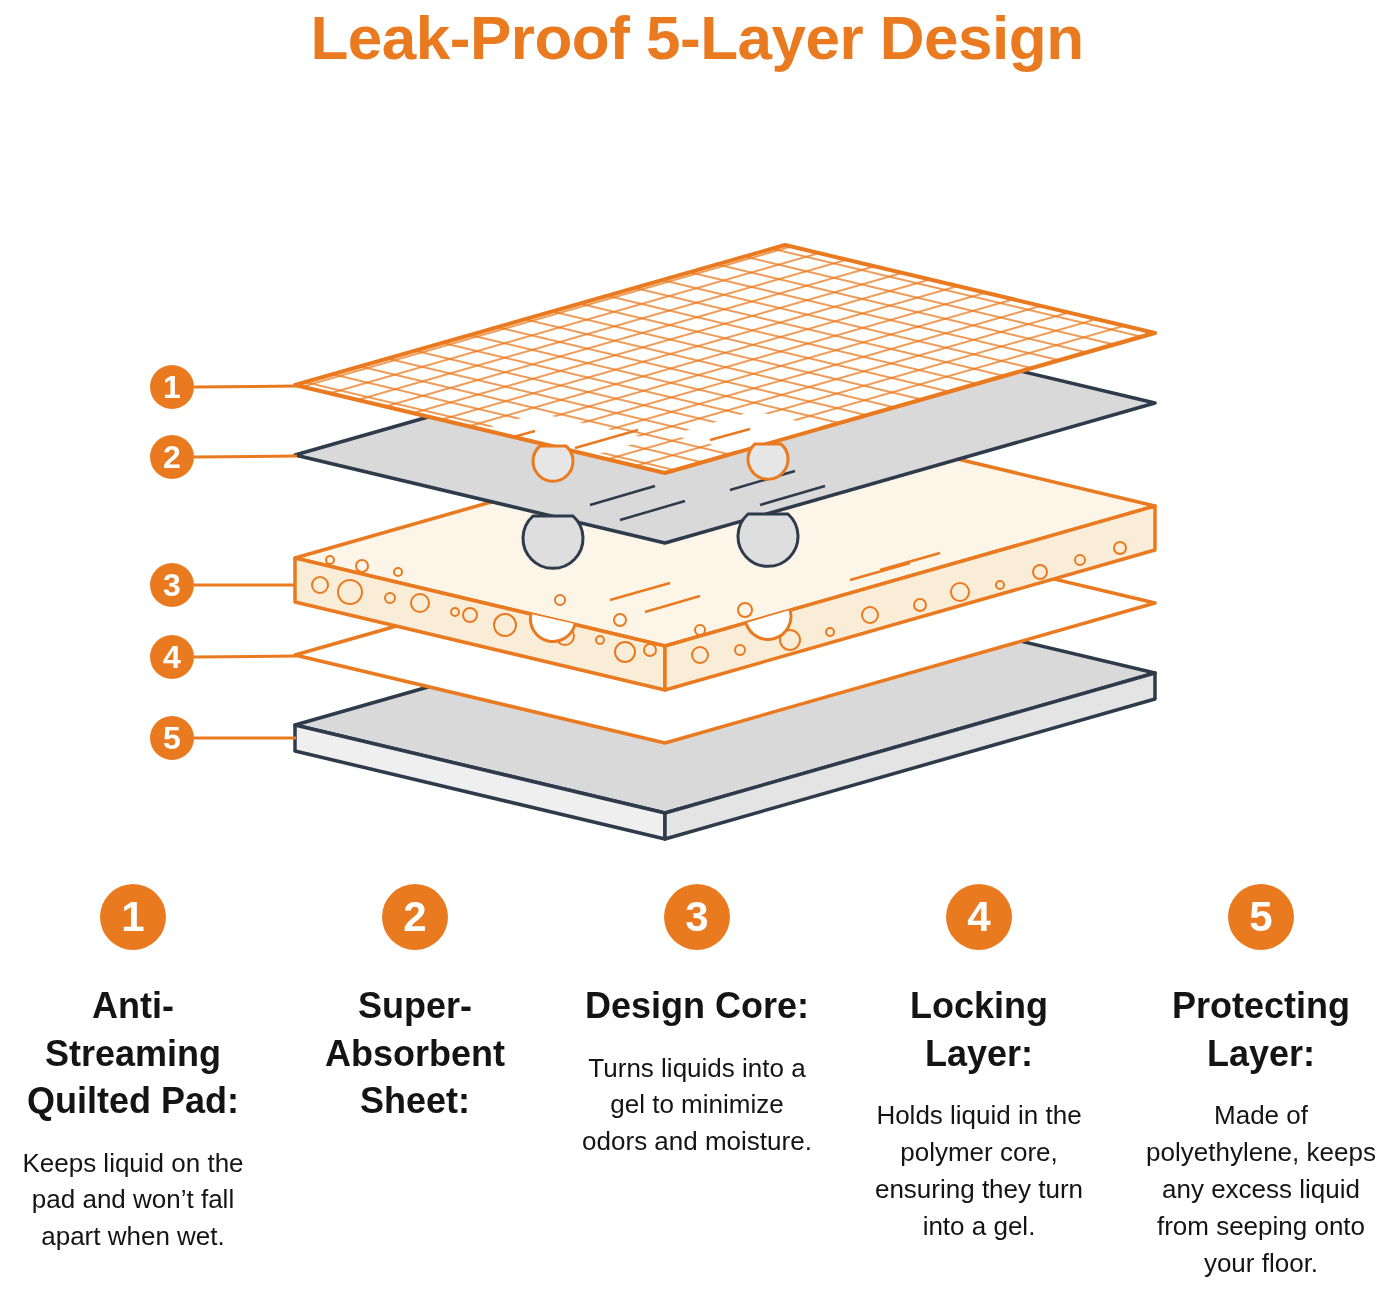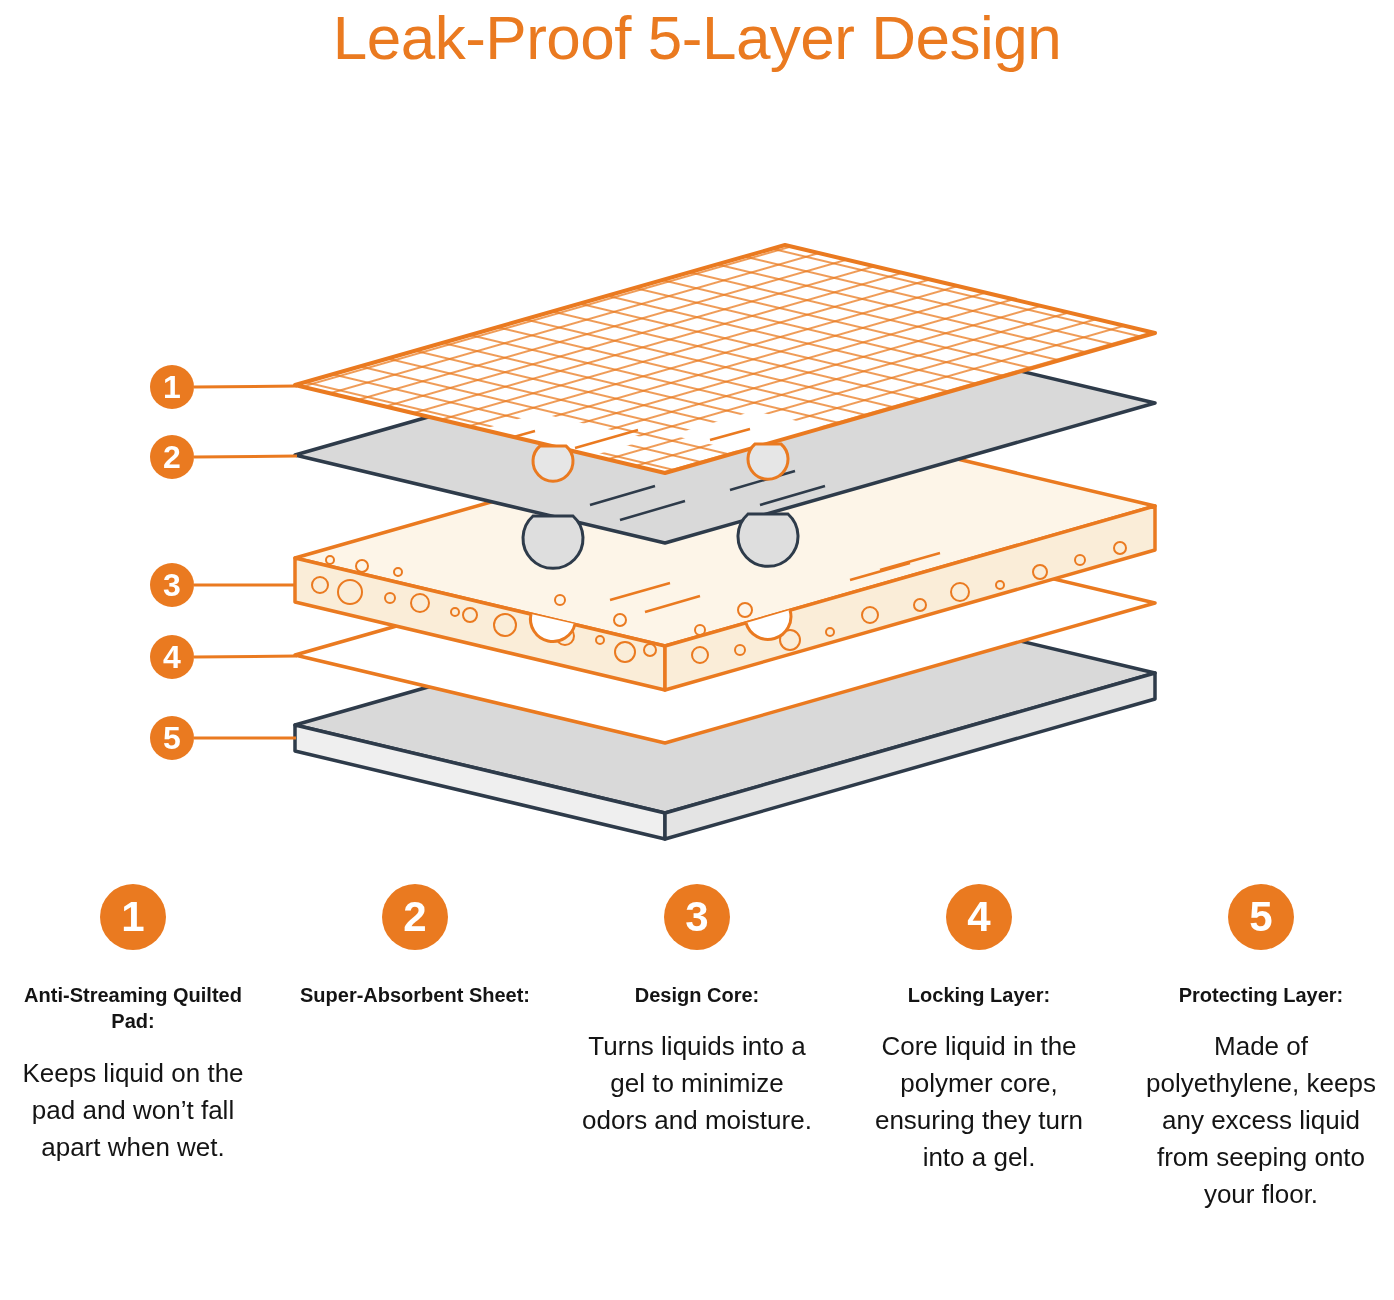--- a/index.html
+++ b/index.html
@@ -1,28 +1,28 @@
 <!DOCTYPE html>
 <html><head>
 <meta charset="utf-8">
 <style>
   html,body{margin:0;padding:0;background:#fff;}
   .page{position:relative;width:1394px;height:1300px;background:#fff;overflow:hidden;
         font-family:"Liberation Sans",sans-serif;color:#161616;}
   .title{position:absolute;top:2px;left:0;width:100%;margin:0;text-align:center;
-         font-size:62px;font-weight:normal;color:#EA7A20;letter-spacing:-0.5px;}
+         font-size:62px;font-weight:bold;color:#EA7A20;letter-spacing:-0.5px;}
   .diagram{position:absolute;top:0;left:0;}
   .diagram text{font-family:"Liberation Sans",sans-serif;}
   .legend{position:absolute;top:884px;left:0;width:100%;box-sizing:border-box;
           display:flex;justify-content:center;gap:30px;padding:0 6px;}
   .legend-item{width:252px;text-align:center;}
   .legend-num{width:66px;height:66px;border-radius:50%;background:#EA7A20;color:#fff;
               font-size:42px;font-weight:bold;display:flex;align-items:center;
               justify-content:center;margin:0 auto 32px;}
-  .legend-heading{font-size:20px;font-weight:bold;line-height:1.32;margin:0 0 20px;color:#141414;}
+  .legend-heading{font-size:36px;font-weight:bold;line-height:1.32;margin:0 0 20px;color:#141414;}
   .legend-body{font-size:26px;line-height:1.42;margin:4px;color:#141414;}
 </style>
 </head>
 <body>
 
 <div class="page">
 
   <h1 class="title">Leak-Proof 5-Layer Design</h1>
 
   <svg class="diagram" width="1394" height="870" viewBox="0 0 1394 870">
@@ -171,21 +171,21 @@
 
     <div class="legend-item">
       <div class="legend-num">3</div>
       <p class="legend-heading">Design Core:</p>
       <p class="legend-body">Turns liquids into a gel to minimize odors and moisture.</p>
     </div>
 
     <div class="legend-item">
       <div class="legend-num">4</div>
       <p class="legend-heading">Locking Layer:</p>
-      <p class="legend-body">Core liquid in the polymer core, ensuring they turn into a gel.</p>
+      <p class="legend-body">Holds liquid in the polymer core, ensuring they turn into a gel.</p>
     </div>
 
     <div class="legend-item">
       <div class="legend-num">5</div>
       <p class="legend-heading">Protecting Layer:</p>
       <p class="legend-body">Made of polyethylene, keeps any excess liquid from seeping onto your floor.</p>
     </div>
 
   </div>
 </div>

